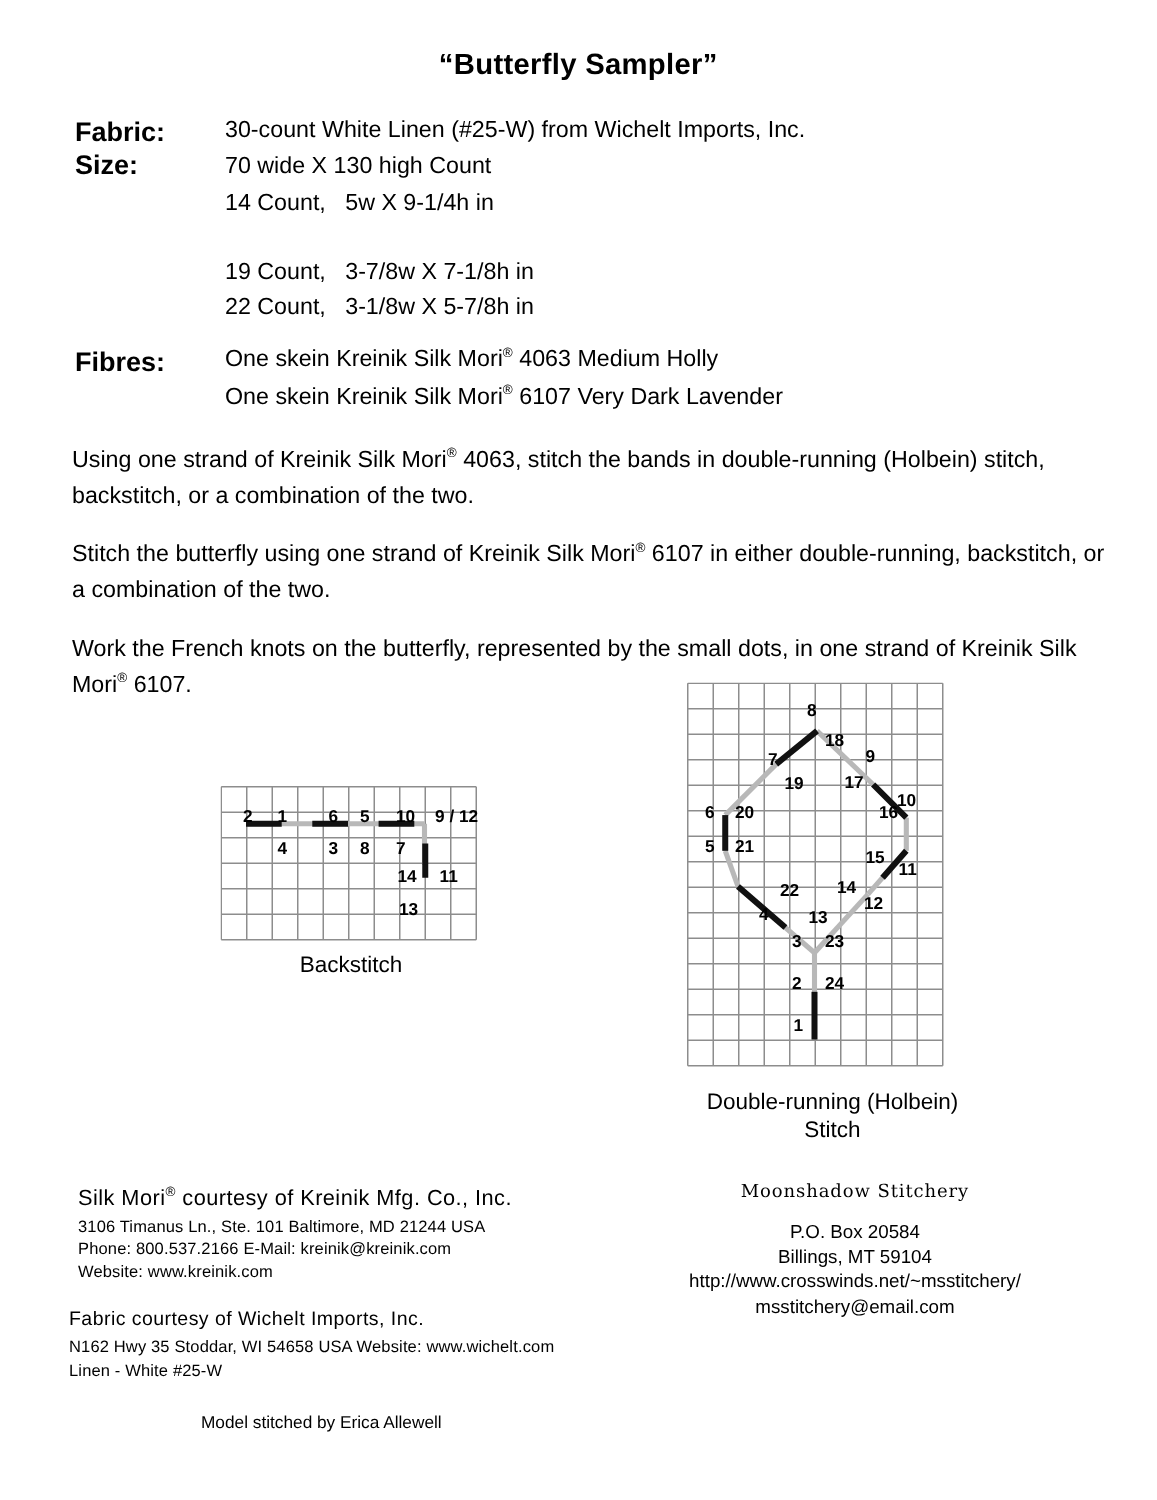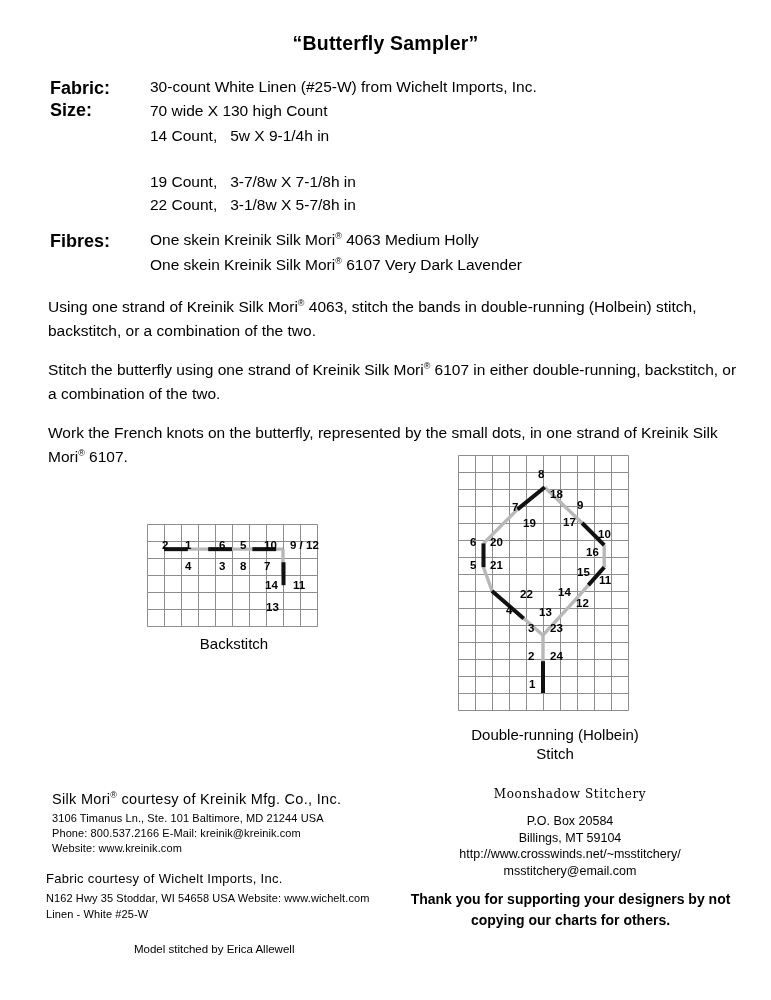--- a/index.html
+++ b/index.html
@@ -283,21 +283,21 @@
         <line x1="120.69999999999999" y1="141.10000000000002" x2="120.69999999999999" y2="141.10000000000002" stroke="#111111" stroke-width="4" stroke-linecap="butt"></line>
       </svg>
     <div id="holbein-numbers">
         <div class="stitch-num" style="left: 80px; top: 14px;">8</div>
         <div class="stitch-num" style="left: 92px; top: 34px;">18</div>
         <div class="stitch-num" style="left: 54px; top: 47px;">7</div>
         <div class="stitch-num" style="left: 65px; top: 63px;">19</div>
         <div class="stitch-num" style="left: 119px; top: 45px;">9</div>
         <div class="stitch-num" style="left: 105px; top: 62px;">17</div>
         <div class="stitch-num" style="left: 140px; top: 74px;">10</div>
-        <div class="stitch-num" style="left: 128px; top: 92px;">16</div>
+        <div class="stitch-num" style="left: 128px; top: 82px;">16</div>
         <div class="stitch-num" style="left: 12px; top: 82px;">6</div>
         <div class="stitch-num" style="left: 32px; top: 82px;">20</div>
         <div class="stitch-num" style="left: 12px; top: 105px;">5</div>
         <div class="stitch-num" style="left: 32px; top: 105px;">21</div>
         <div class="stitch-num" style="left: 119px; top: 112px;">15</div>
         <div class="stitch-num" style="left: 141px; top: 120px;">11</div>
         <div class="stitch-num" style="left: 62px; top: 134px;">22</div>
         <div class="stitch-num" style="left: 100px; top: 132px;">14</div>
         <div class="stitch-num" style="left: 118px; top: 143px;">12</div>
         <div class="stitch-num" style="left: 48px; top: 150px;">4</div>
@@ -324,18 +324,14 @@
   <div id="wichelt-l1" class="footer-line">Linen - White #25-W</div>
 
   <div id="model-line">Model stitched by Erica Allewell</div>
 
   <div id="logo">Moonshadow Stitchery</div>
   <div id="ms-l0" class="ms-line">P.O. Box 20584</div>
   <div id="ms-l1" class="ms-line">Billings, MT 59104</div>
   <div id="ms-l2" class="ms-line">http://www.crosswinds.net/~msstitchery/</div>
   <div id="ms-l3" class="ms-line">msstitchery@email.com</div>
 
-  <div id="thanks">
-    <div>Thank you for supporting your designers by not</div>
-    <div>copying our charts for others.</div>
-  </div>
 
 </div>
 
 </body></html>

